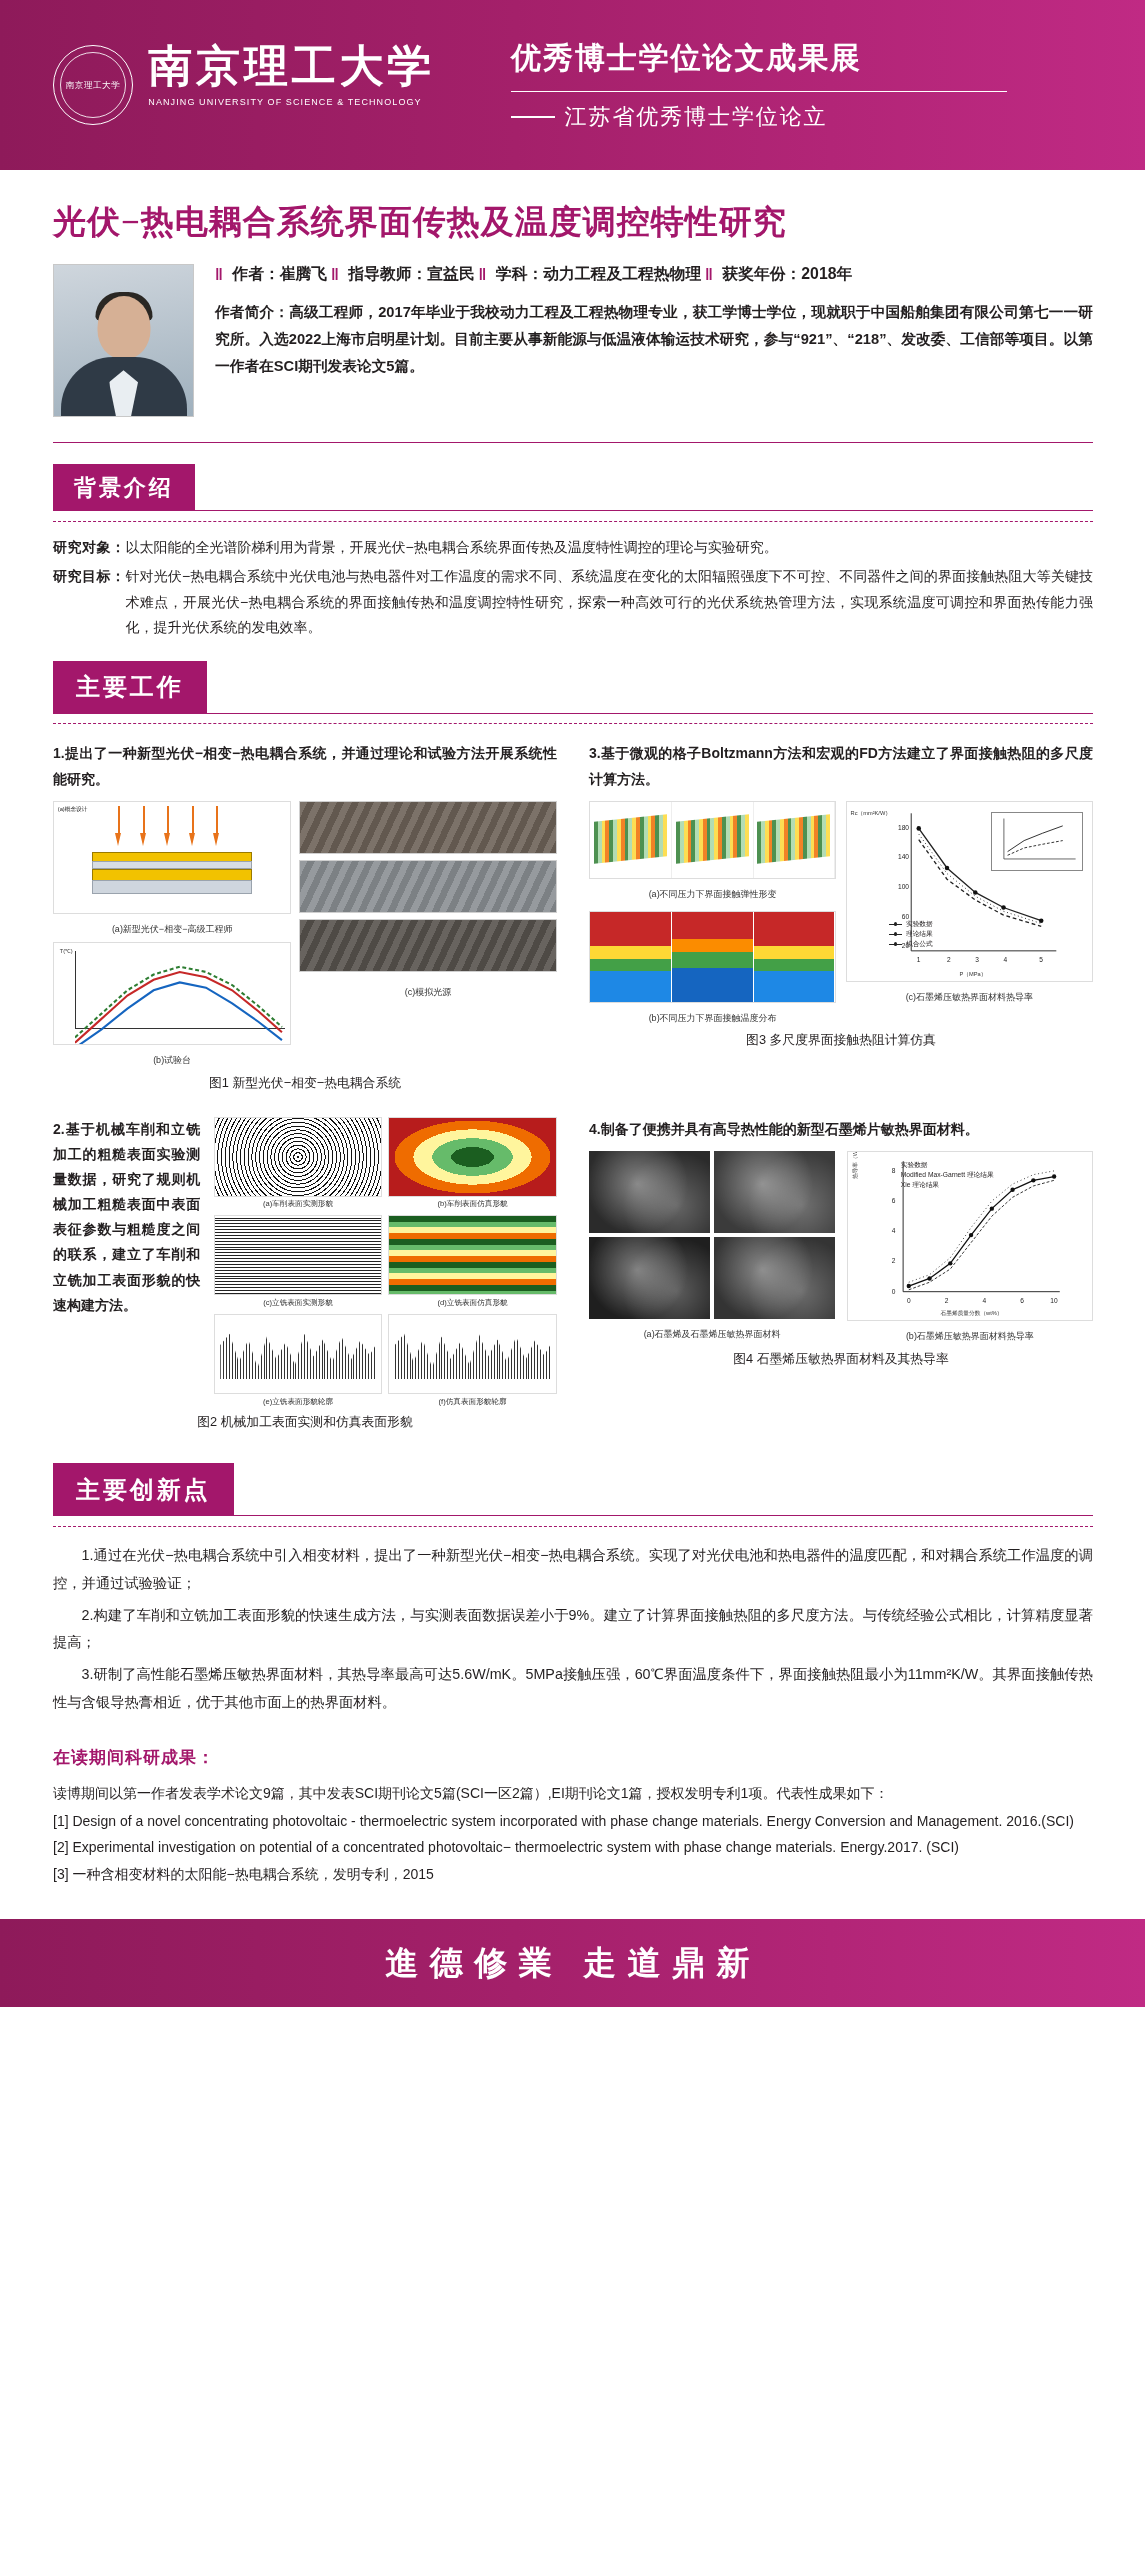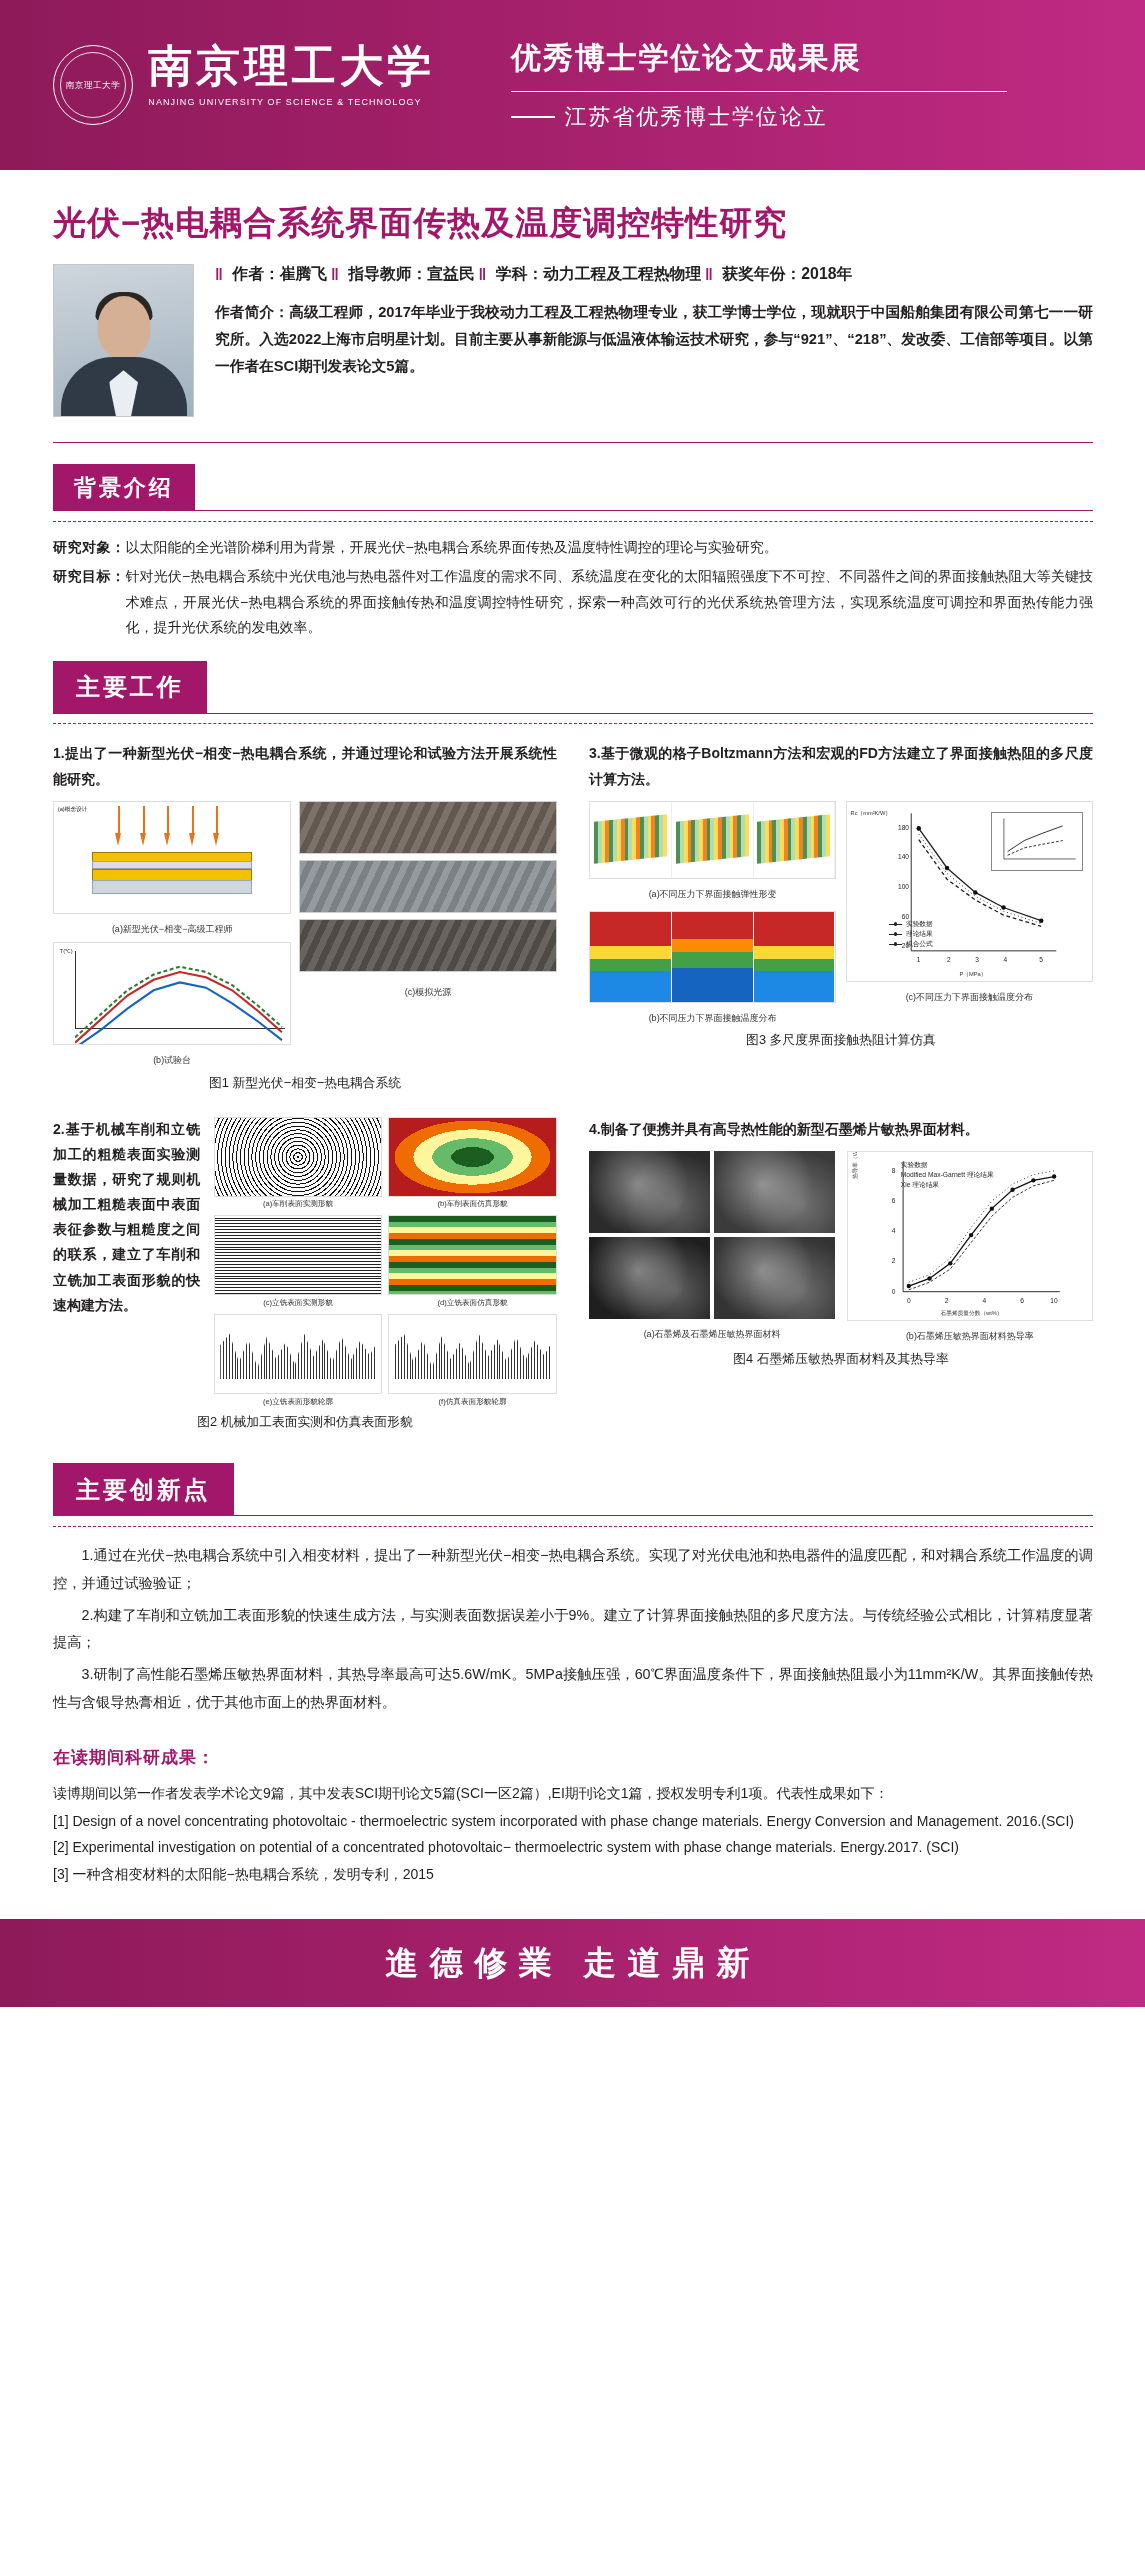--- a/index.html
+++ b/index.html
@@ -100,21 +100,21 @@
     font-size: 22px;
     letter-spacing: 1.9px;
   }
   .header-sub-row { display: flex; align-items: center; gap: 9.5px; }
   .header-dash { width: 44px; height: 1.9px; background: #fff; }
 
   
   .title-block { padding: 32px 53px 0 53px; }
   .paper-title {
     color: #a3176b;
-    font-family: Liberation Sans, sans-serif;
+    font-family: Liberation Serif, serif;
     font-size: 33px;
     font-weight: bold;
     letter-spacing: 1px;
     line-height: 1.25;
   }
 
   
   .author-section {
     display: flex;
     padding: 21px 53px 0 53px;
@@ -697,21 +697,21 @@
                   <span class="lg-mark"></span>
                   <span>理论结果</span>
                 </div>
               <div>
                   <span class="lg-mark"></span>
                   <span>拟合公式</span>
                 </div>
             </div>
             <div class="lbl-tiny" style="left:46%;bottom:1.9px;">P（MPa）</div>
           </div>
-          <div class="fig-sub">(c)不同压力下界面接触温度分布</div>
+          <div class="fig-sub">(c)石墨烯压敏热界面材料热导率</div>
         </div>
       </div>
       <div class="fig-cap">图3 多尺度界面接触热阻计算仿真</div>
     </div>
 
     <div class="work-col" style="margin-top:25px;">
       <div style="display:flex;gap:13.4px;justify-content:flex-end;">
         <div style="width:30%;">
           <div class="work-title">2.基于机械车削和立铣加工的粗糙表面实验测量数据，研究了规则机械加工粗糙表面中表面表征参数与粗糙度之间的联系，建立了车削和立铣加工表面形貌的快速构建方法。</div>
         </div>

